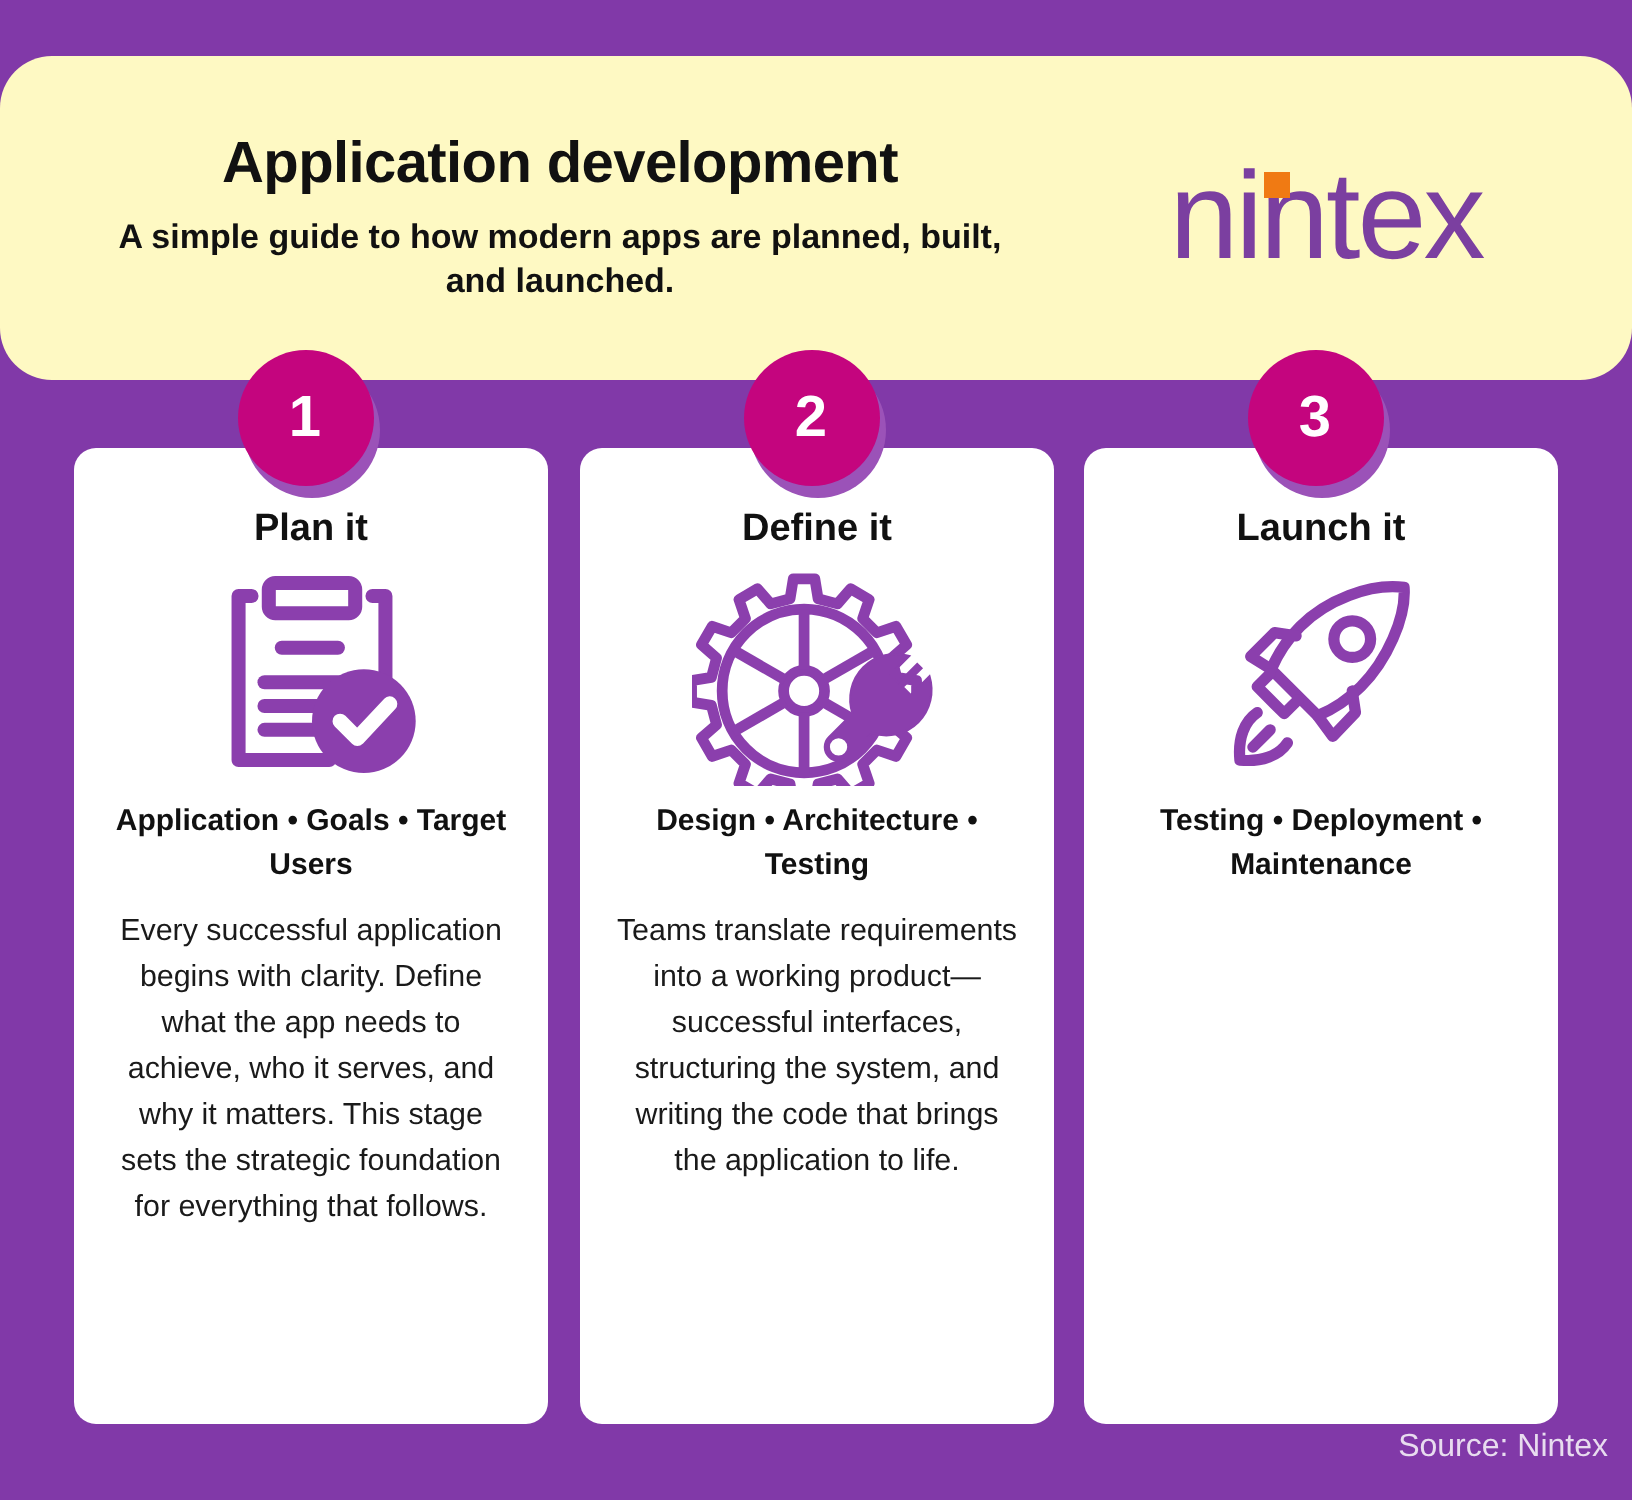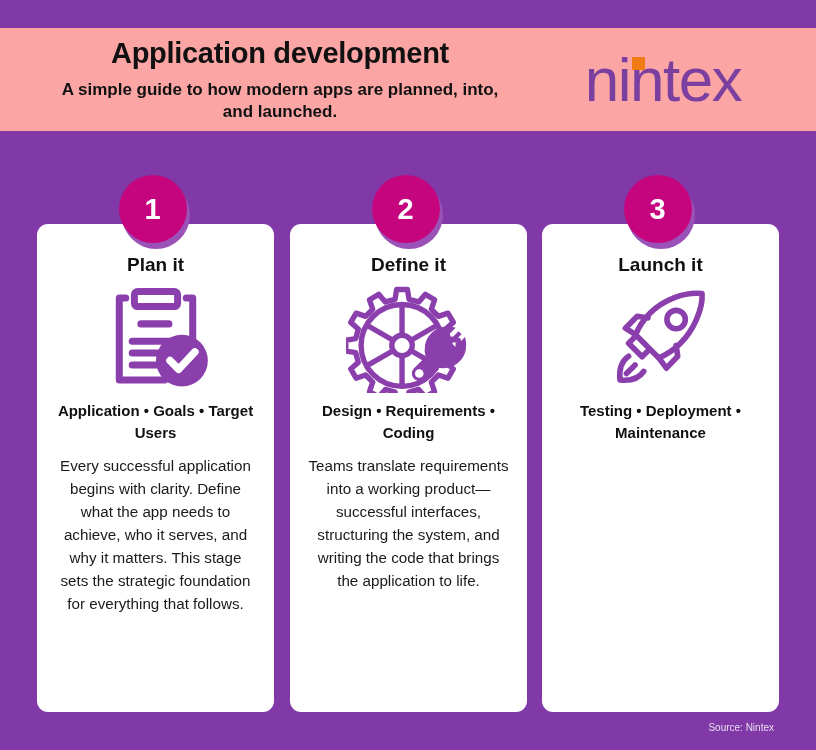--- a/index.html
+++ b/index.html
@@ -8,24 +8,25 @@
     font-family:"Liberation Sans", sans-serif;
     background:#8139A8;
     position:relative;
     overflow:hidden;
   }
 
   
   .header-band{
     position:absolute;
     left:0; top:28px;
-    width:816px; height:103px;
-    background:#fca5a5;
-    display:flex;
-    align-items:center;
+    width:816px; height:162px;
+    background:#fef9c3;
+    display:flex;
+    align-items:center;
+    border-radius:26px;
   }
   .header-text{
     flex:0 0 auto;
     width:540px;
     padding-left:20px;
     text-align:center;
   }
   .title{
     font-size:29px;
     font-weight:bold;
@@ -148,33 +149,33 @@
     color:#1a1a1a;
     text-align:center;
     line-height:1.52;
     margin-top:10px;
     padding:0 4px;
   }
 
   
   .source{
     position:absolute;
-    right:42px;
+    right:12px;
     bottom:17px;
-    font-size:10px;
+    font-size:16px;
     color:#E8DCEF;
   }
 </style>
 </head>
 <body>
 
 <div class="header-band">
   <div class="header-text">
     <div class="title">Application development</div>
-    <div class="subtitle">A simple guide to how modern apps are planned, into, and launched.</div>
+    <div class="subtitle">A simple guide to how modern apps are planned, built, and launched.</div>
   </div>
   <div class="logo-wrap">
     <div class="logo">
       <span>nintex</span>
       <span class="logo-dot"></span>
     </div>
   </div>
 </div>
 
 <div class="cards">
@@ -245,21 +246,21 @@
           <path d="M104.5 43.5 L95.8 52.2 L92.1 48.5 L100.8 39.8
                    C93.5 37.6 85.2 39.3 79.5 45 C73.7 50.8 72.1 59.2 74.5 66.5
                    L63.5 77.5 C61 80 61 84 63.5 86.5 C66 89 70 89 72.5 86.5
                    L83.5 75.5 C90.8 77.9 99.2 76.3 105 70.5
                    C110.7 64.8 112.4 56.5 110.2 49.2 L101.5 57.9 L97.8 54.2
                    L106.5 45.5 Z" stroke="#8B3FAD" stroke-width="1"></path>
           <circle cx="68" cy="82" r="4" fill="#ffffff"></circle>
         </g>
       </svg>
     </div>
-    <div class="card-keywords">Design • Requirements • Coding</div>
+    <div class="card-keywords">Design • Architecture • Testing</div>
     <div class="card-body">Teams translate requirements into a working product—successful interfaces, structuring the system, and writing the code that brings the application to life.</div>
   </div>
 
   <div class="card c3">
     <div class="badge">
       <div class="badge-ring"></div>
       <div class="badge-circle">
         <span class="badge-num">3</span>
       </div>
     </div>

